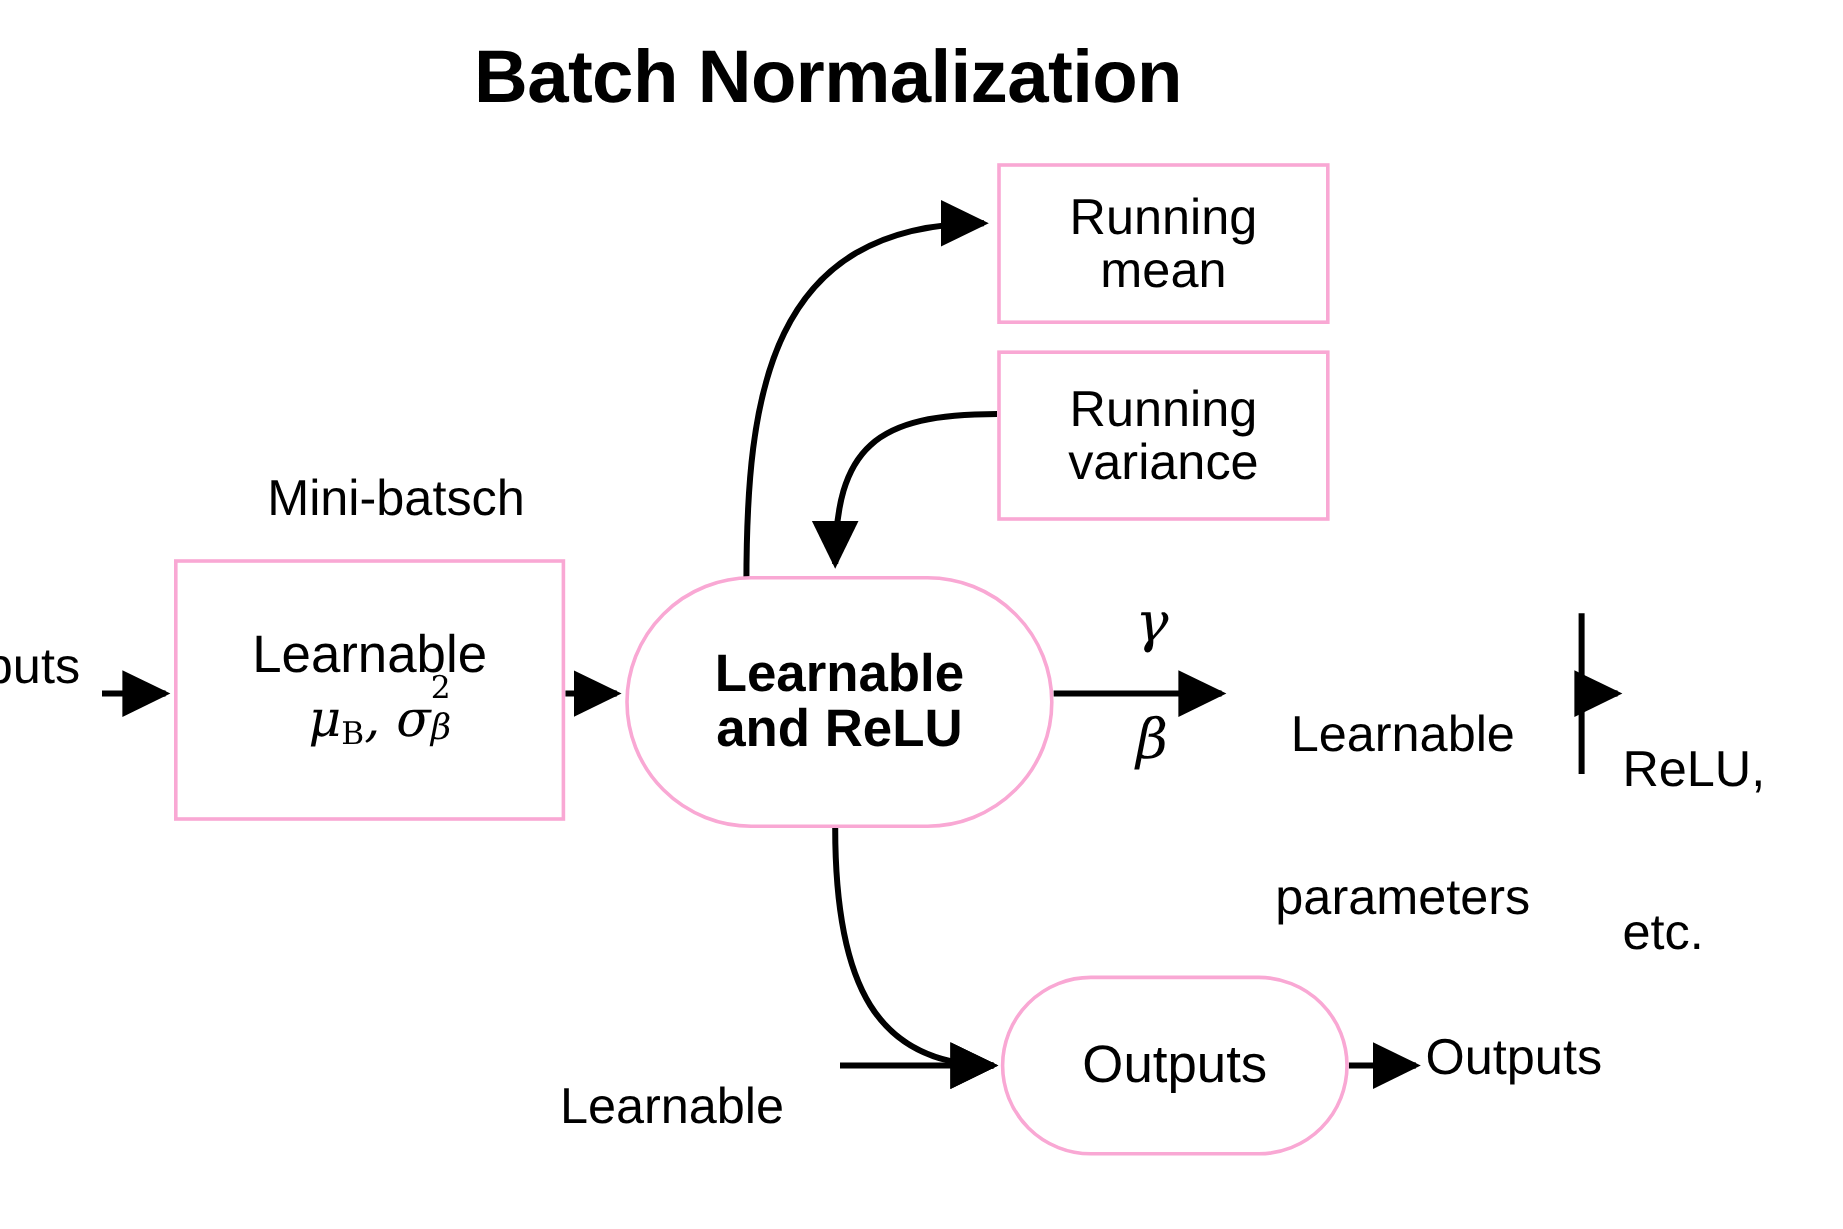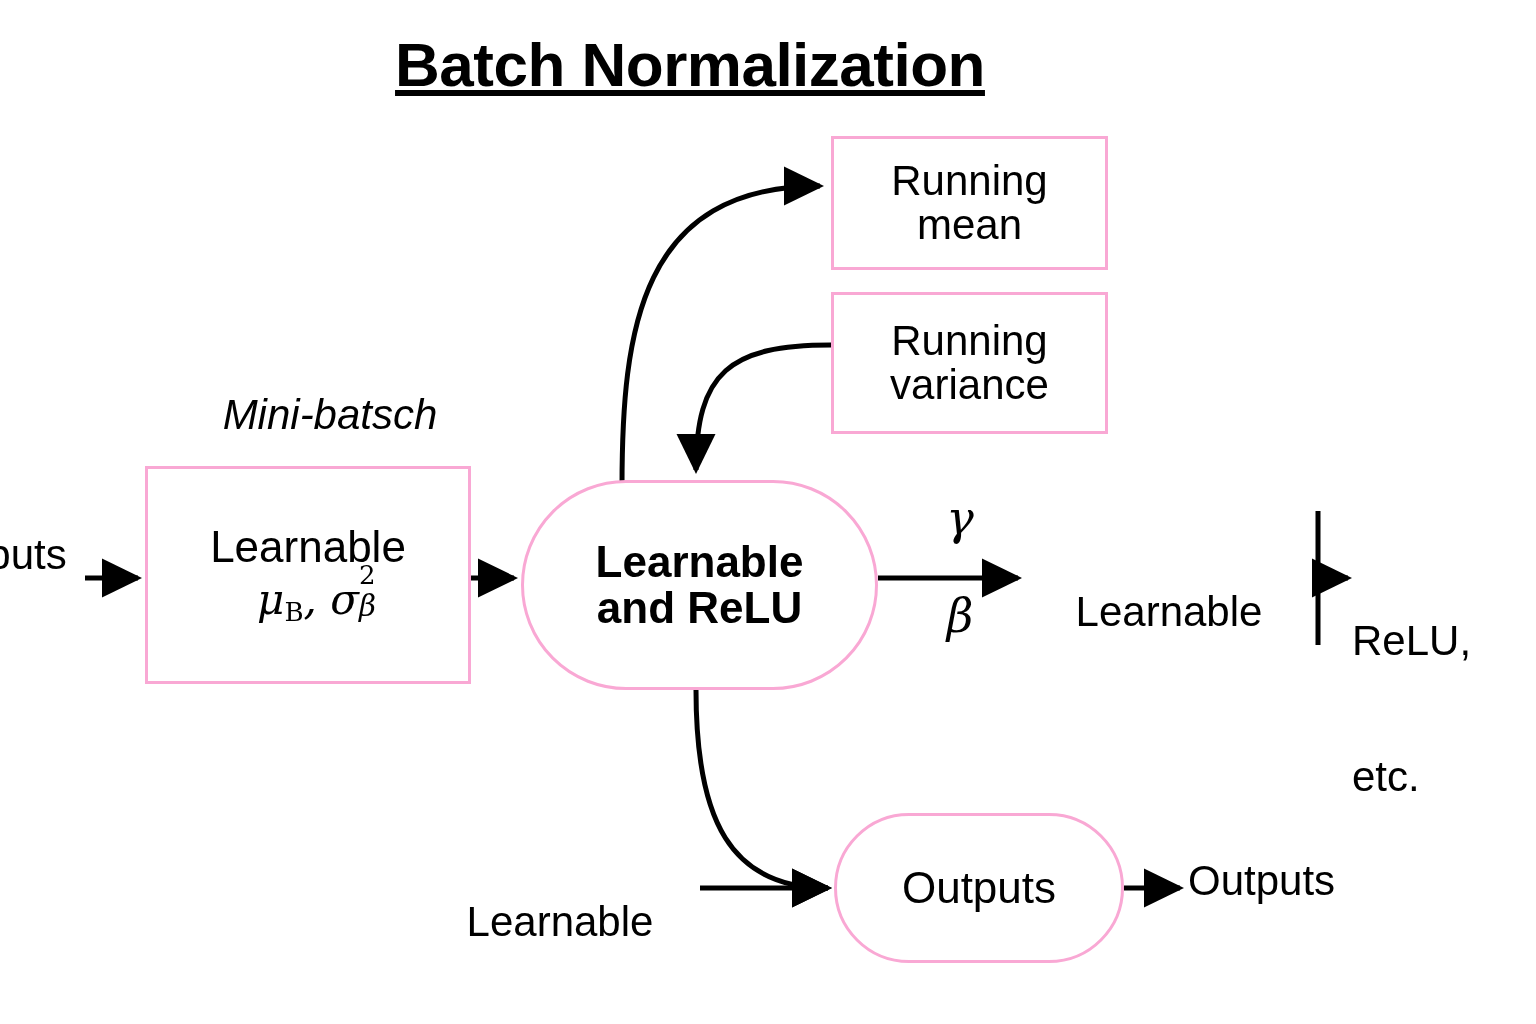--- a/index.html
+++ b/index.html
@@ -45,27 +45,25 @@
     text-align: center;
     line-height: 1.08;
     white-space: pre;
   }
 
   #title {
     left: 0; top: 32px; width: 1380px;
     font-size: 62px;
     font-weight: bold;
     letter-spacing: -0.5px;
-    text-decoration: underline;
   }
 
   #mini-batch-label {
     left: 100px; top: 392px; width: 460px;
     font-size: 42px;
-    font-style: italic;
   }
 
   #inputs-label {
     left: -36px; top: 532px; width: 170px;
     font-size: 42px;
     text-align: left;
   }
 
   #compute-node {
     left: 145px; top: 466px; width: 326px; height: 218px;
@@ -205,20 +203,21 @@
       <div>variance</div>
     </div>
   </div>
 
   <div class="lbl" id="gamma-label">γ</div>
 
   <div class="lbl" id="beta-label">β</div>
 
   <div class="lbl" id="learnable-top-label">
     <div>Learnable</div>
+    <div>parameters</div>
   </div>
 
   <div class="lbl" id="relu-label">
     <div>ReLU,</div>
     <div>etc.</div>
   </div>
 
   <div class="lbl" id="learnable-bottom-label">
     <div>Learnable</div>
     

